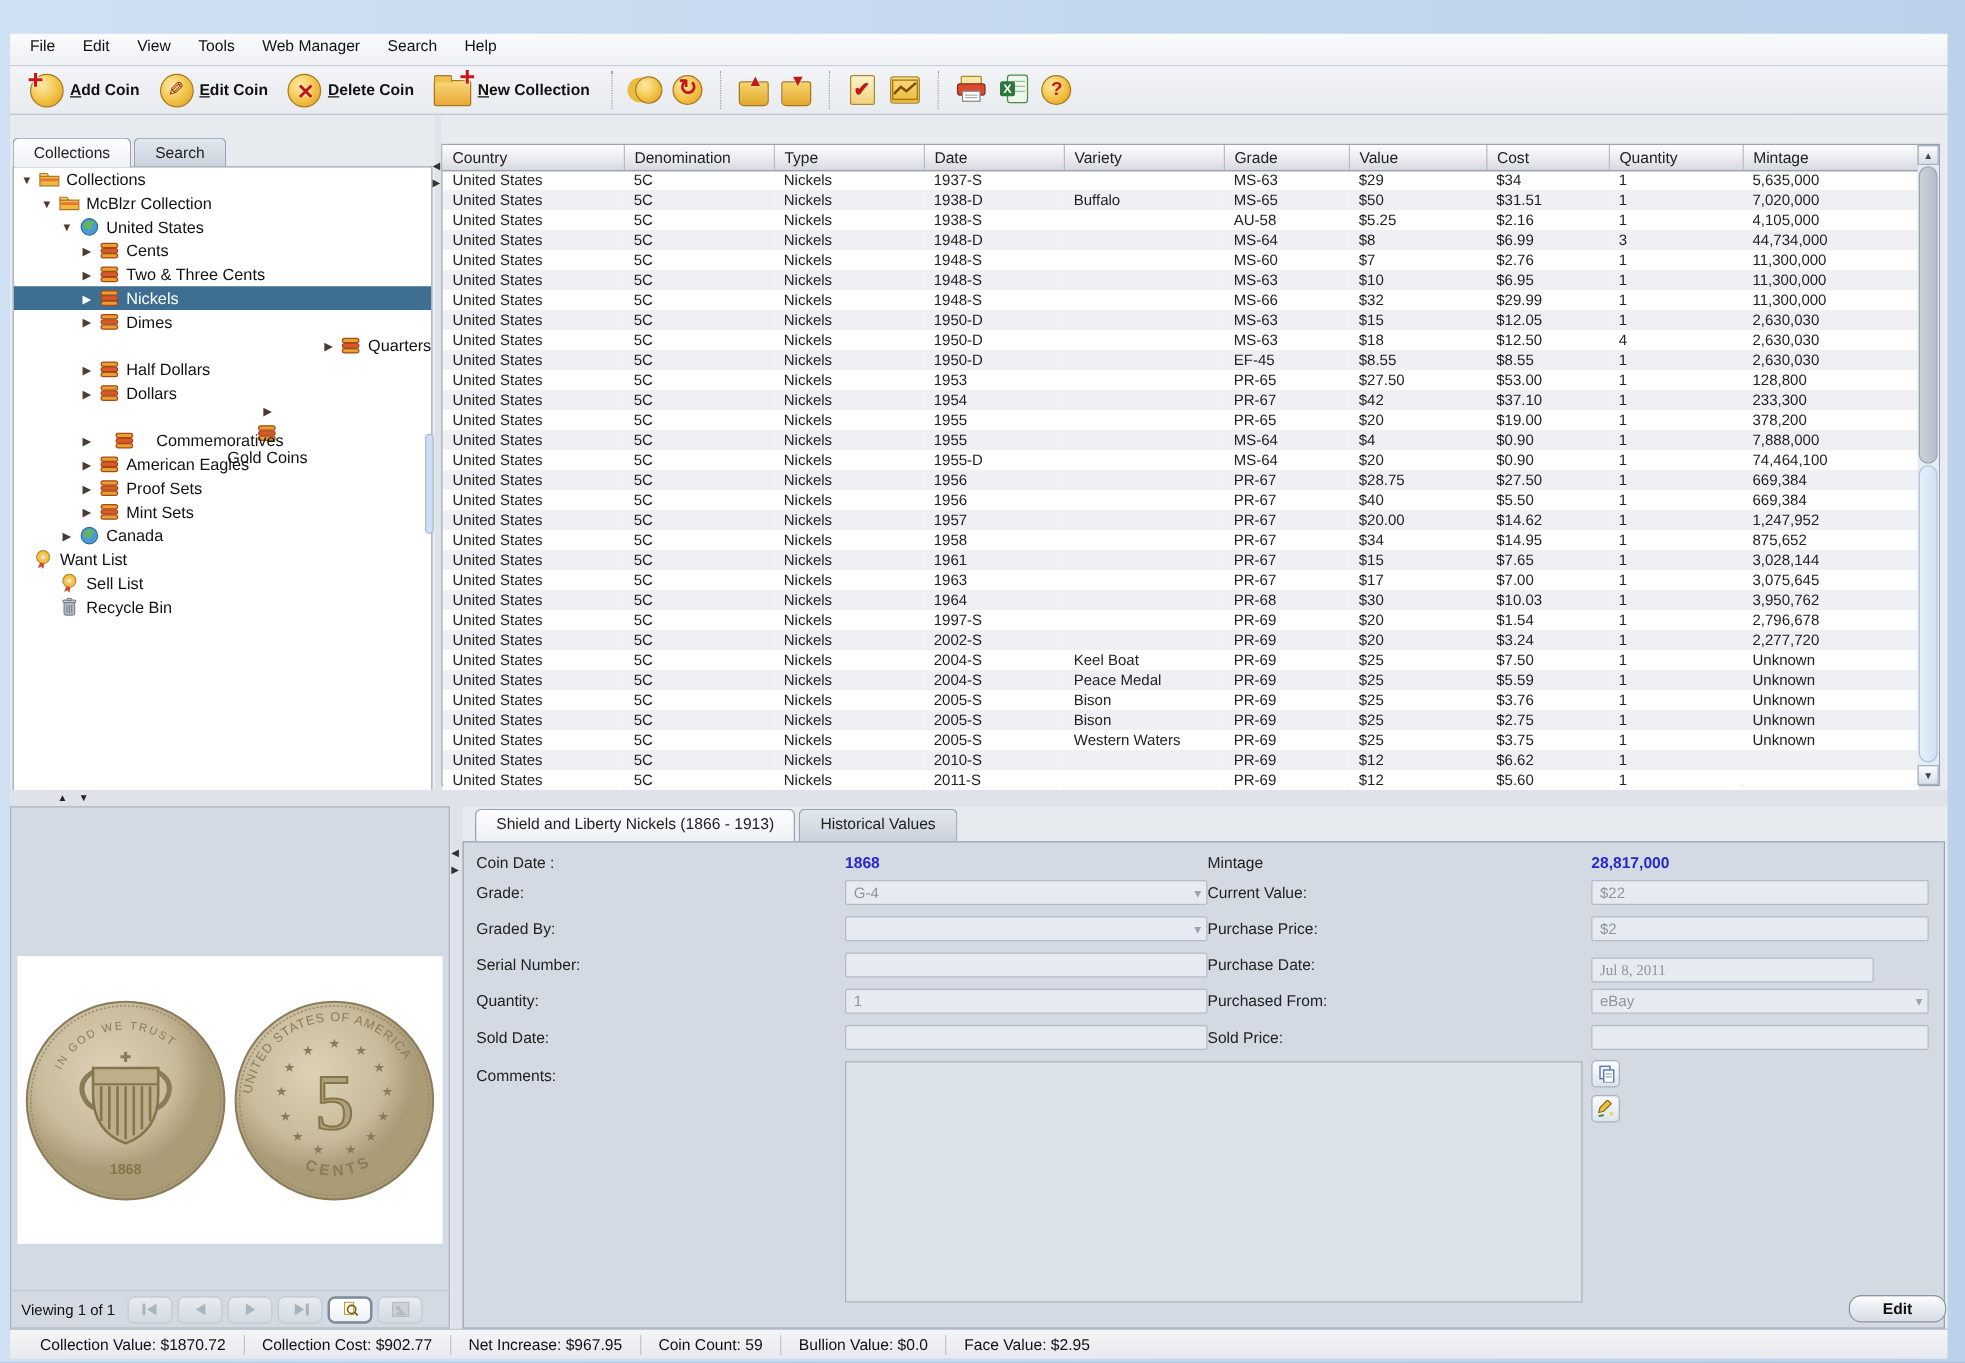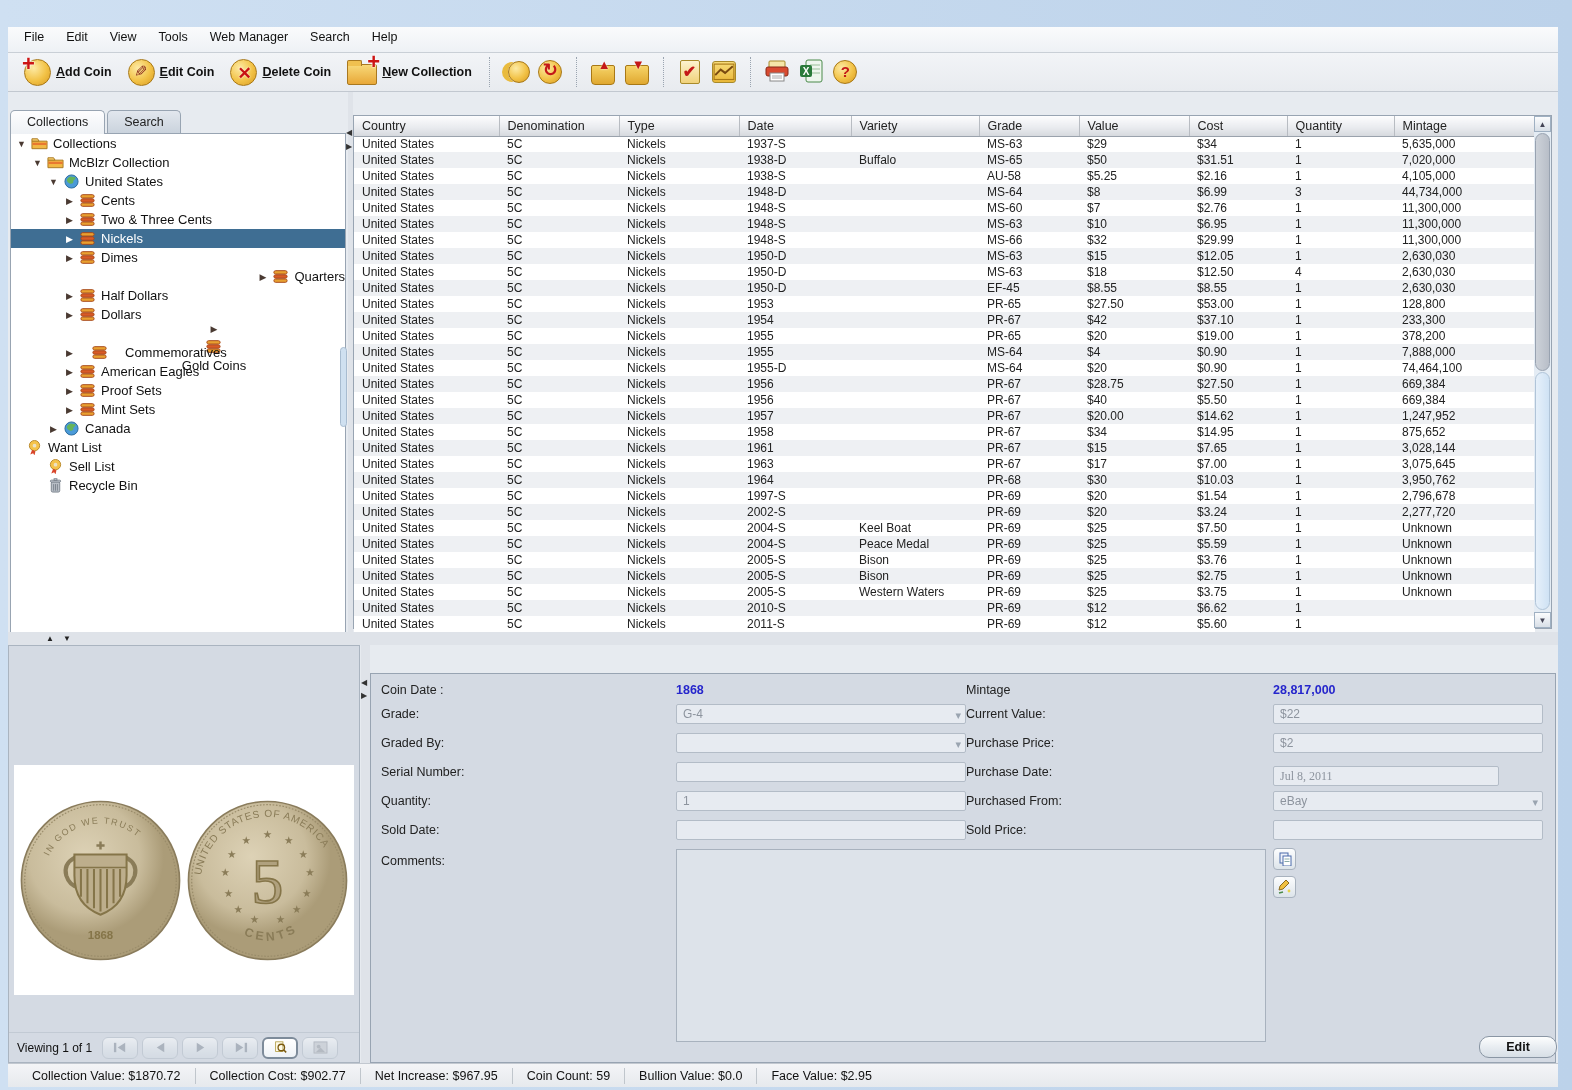--- a/index.html
+++ b/index.html
@@ -1013,20 +1013,24 @@
         </span>
       </div>
     </div>
 
     <div class="bv-split">
       <span class="sarr l">◀</span>
       <span class="sarr r">▶</span>
     </div>
 
     <div class="detail-panel">
+      <div class="detail-tabs">
+        <span class="tab active">Shield and Liberty Nickels (1866 - 1913)</span>
+        <span class="tab">Historical Values</span>
+      </div>
       <div class="form-area">
 
         <span class="flabel" style="left:10px; top:6px;">Coin Date :</span>
         <span class="fvalue-blue" style="left:305px; top:6px;">1868</span>
 
         <span class="flabel" style="left:10px; top:30px;">Grade:</span>
         <span class="ffield combo" style="left:305px; top:30px; width:290px;">G-4</span>
 
         <span class="flabel" style="left:10px; top:59px;">Graded By:</span>
         <span class="ffield combo" style="left:305px; top:59px; width:290px;"></span>

